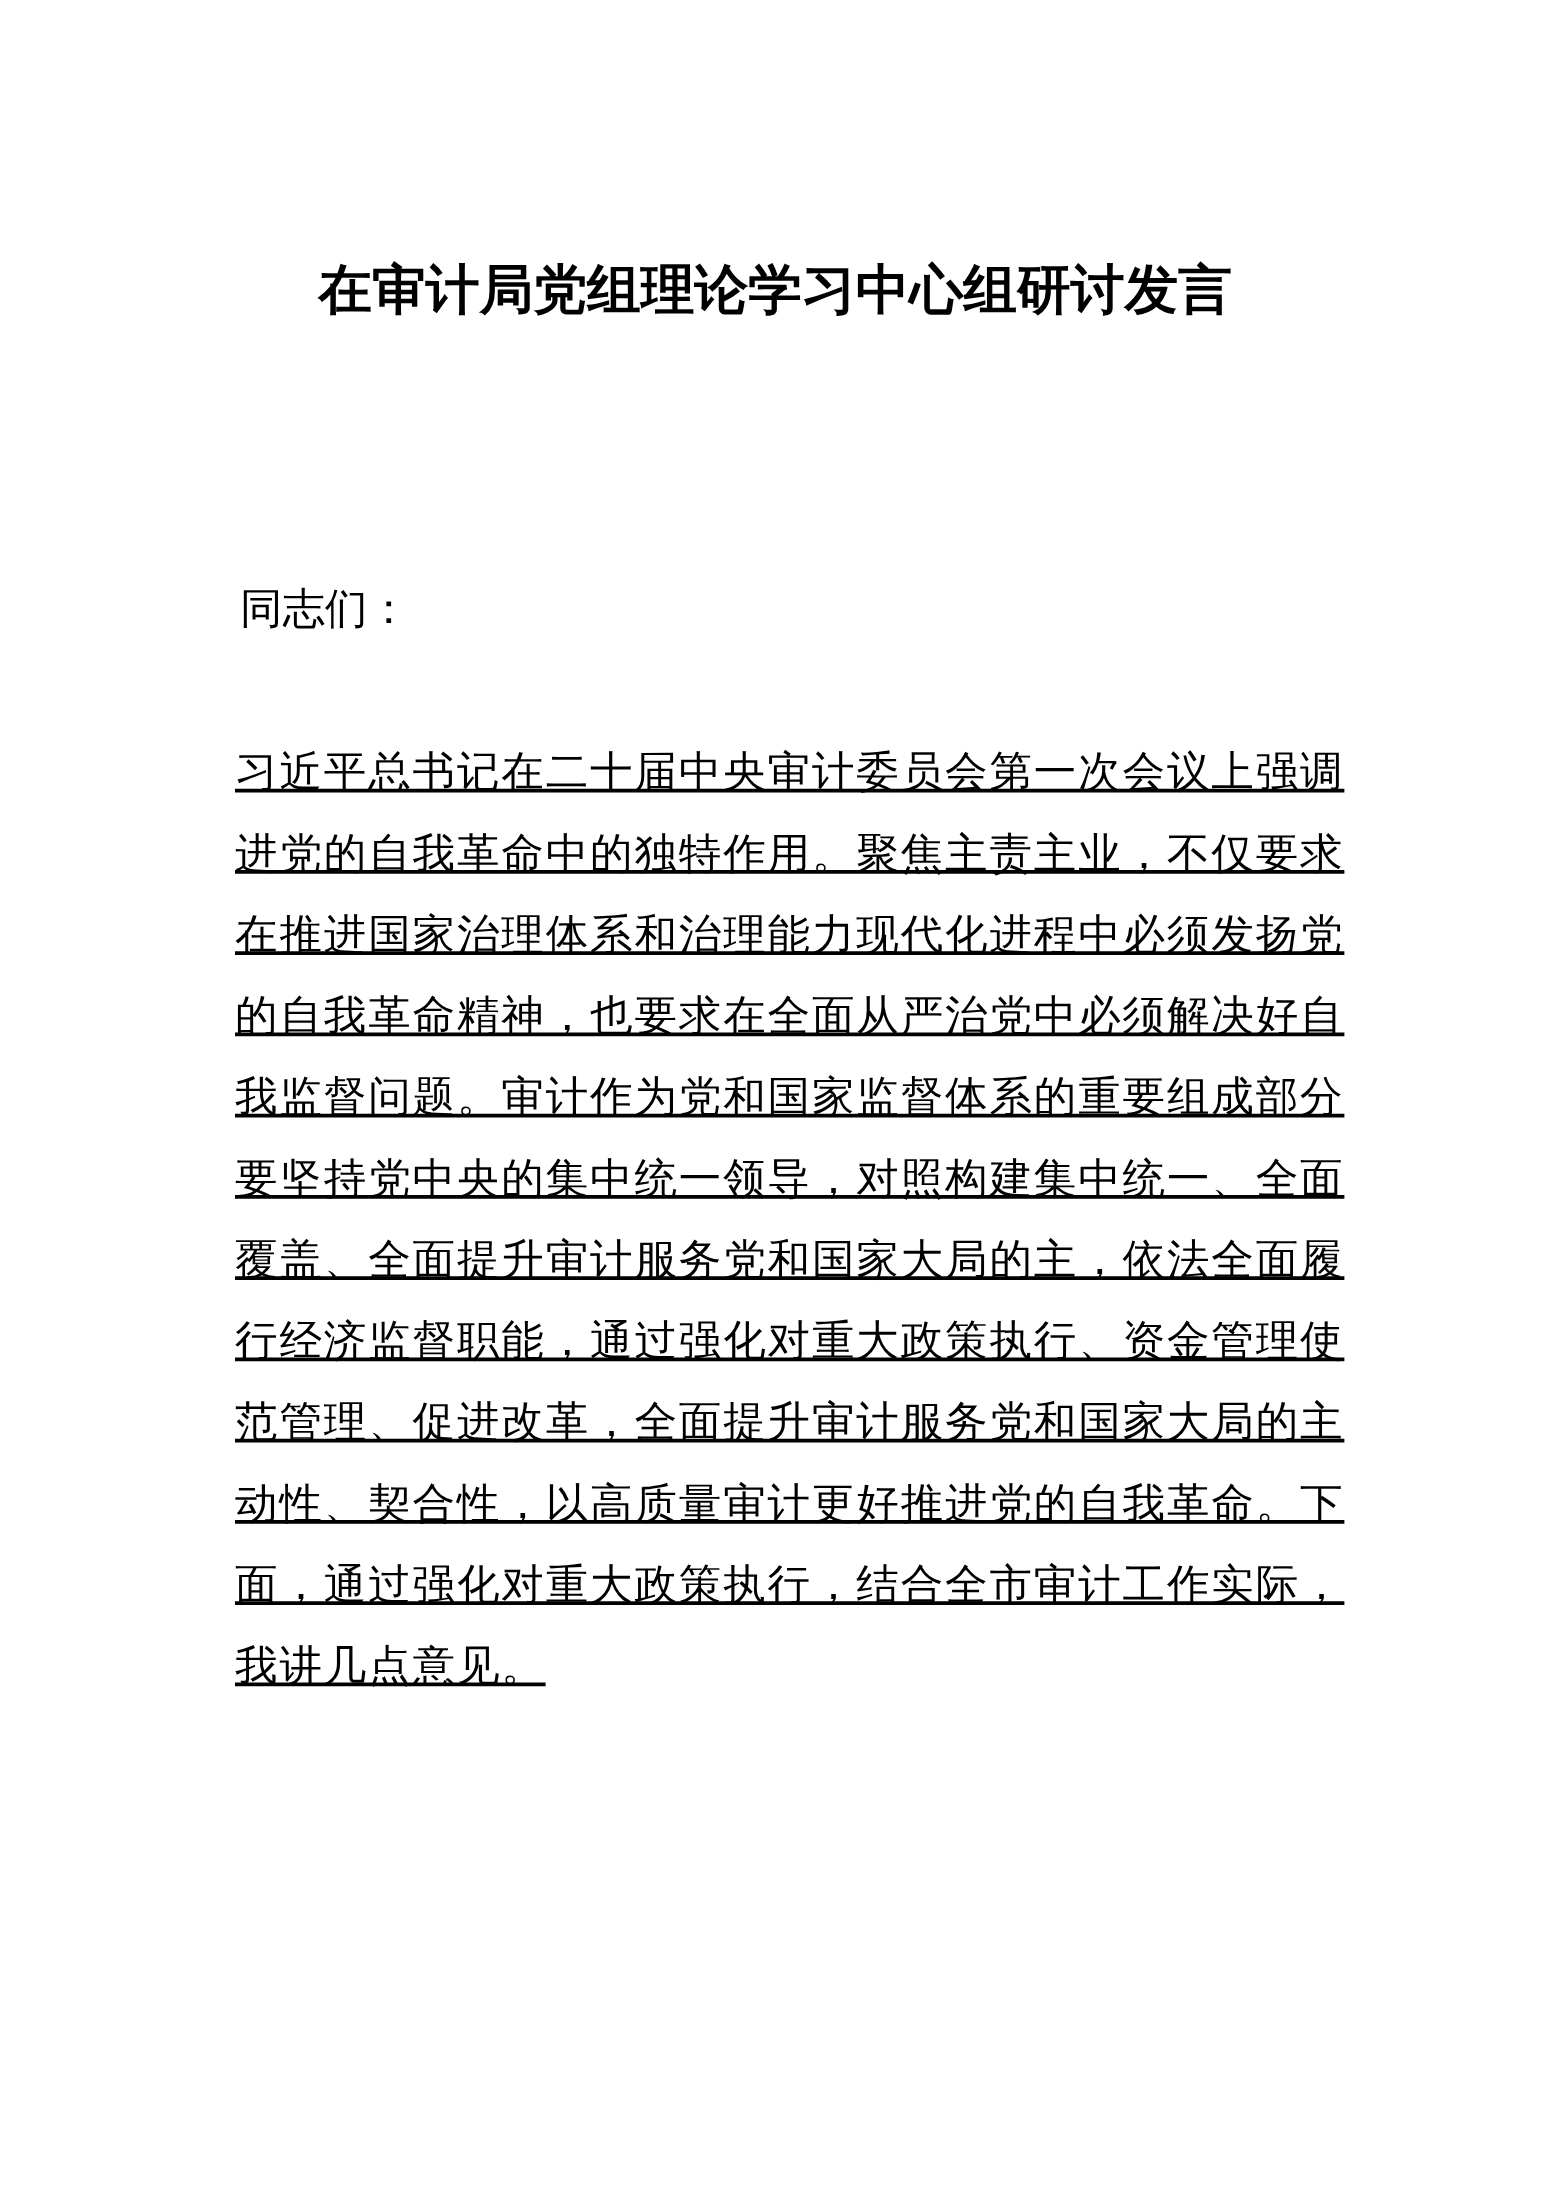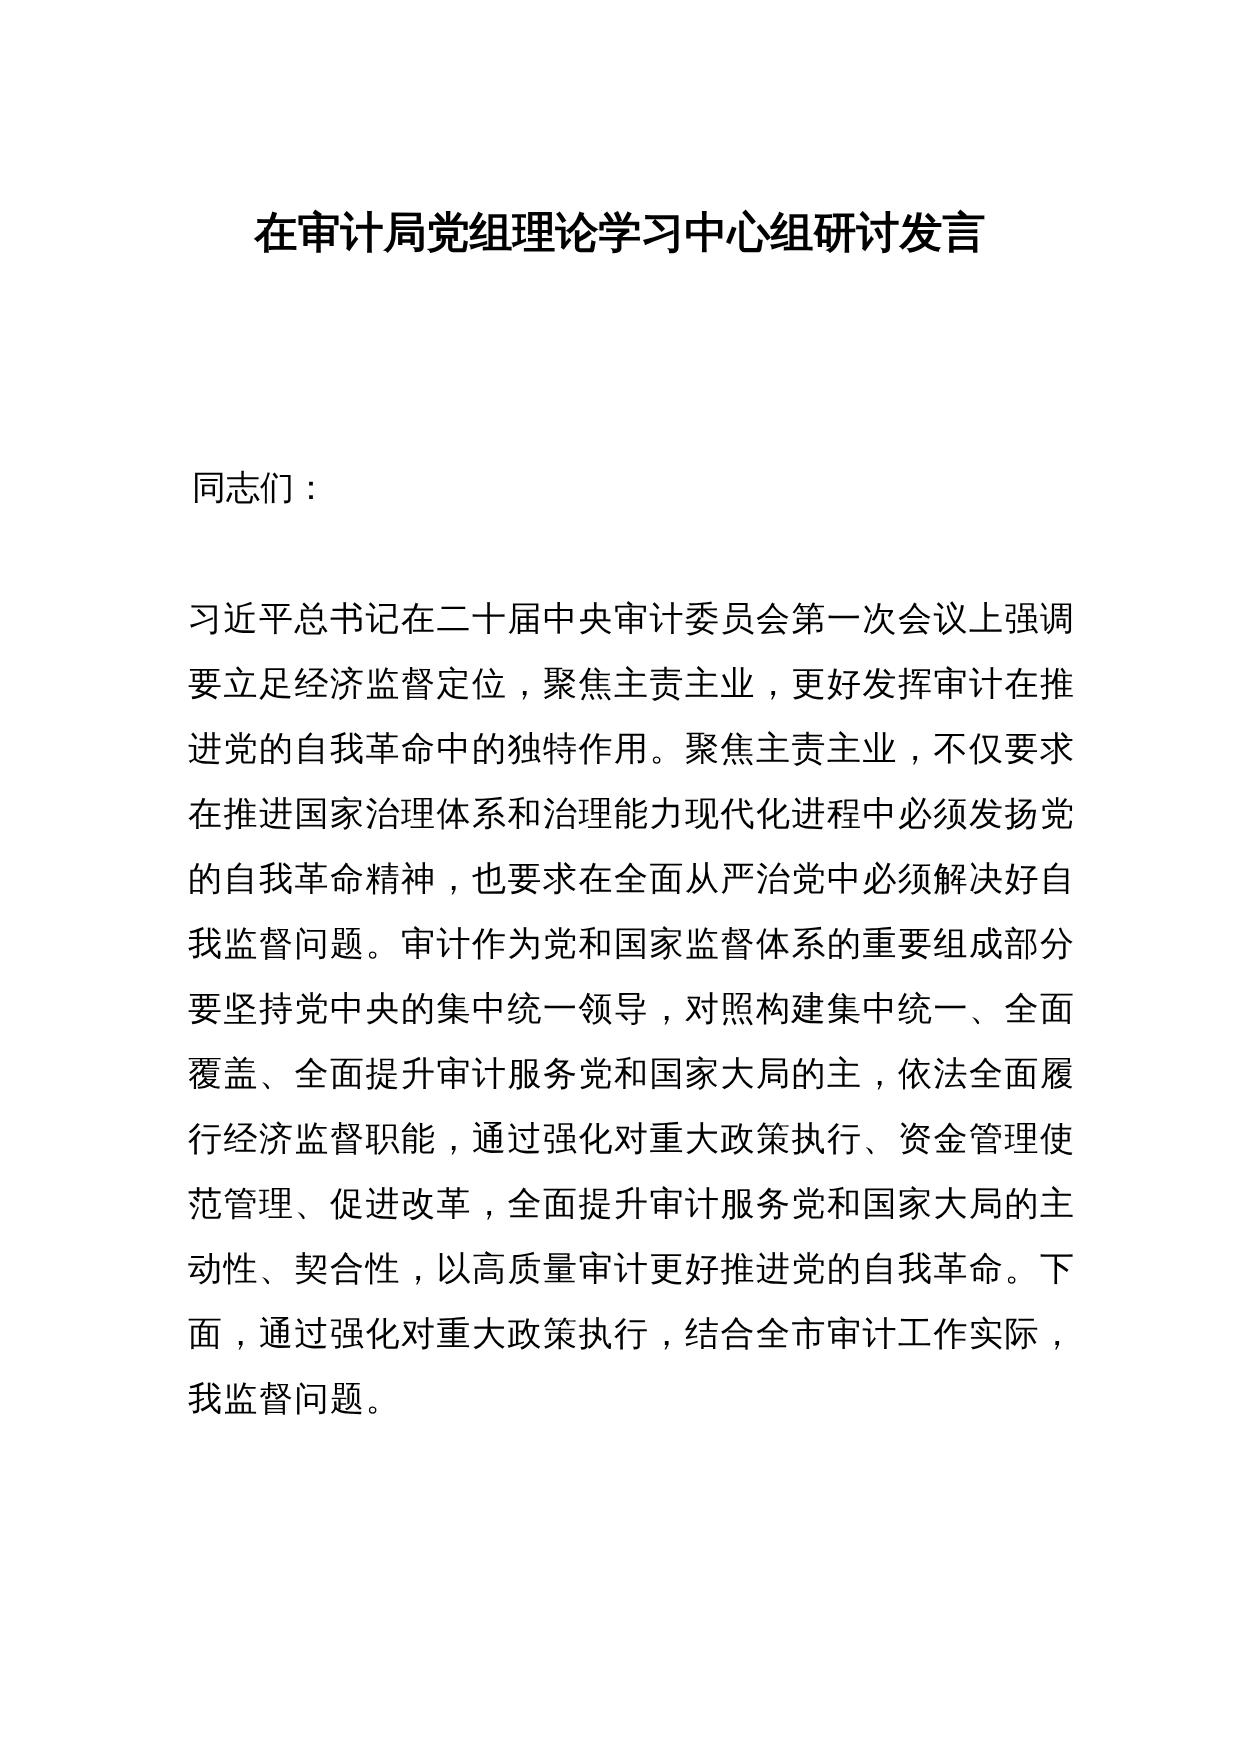--- a/index.html
+++ b/index.html
@@ -41,46 +41,46 @@
       font-size: 34px;
       line-height: 50px;
       margin: 4px;
     }
     .body-text {
       position: absolute;
       left: 188px;
       top: 586px;
       width: 870px;
       margin: 0;
+      text-decoration: underline;
     }
     .body-line {
       display: block;
       font-size: 34px;
       line-height: 65px;
       height: 65px;
       white-space: nowrap;
       letter-spacing: 1.5px;
     }
   </style>
 </head>
 <body>
 
 <div class="page">
   <h1 class="title">在审计局党组理论学习中心组研讨发言</h1>
 
   <p class="salutation">同志们：</p>
 
   <div class="body-text">
     <span class="body-line">习近平总书记在二十届中央审计委员会第一次会议上强调</span>
-    <span class="body-line">要立足经济监督定位，聚焦主责主业，更好发挥审计在推</span>
     <span class="body-line">进党的自我革命中的独特作用。聚焦主责主业，不仅要求</span>
     <span class="body-line">在推进国家治理体系和治理能力现代化进程中必须发扬党</span>
     <span class="body-line">的自我革命精神，也要求在全面从严治党中必须解决好自</span>
     <span class="body-line">我监督问题。审计作为党和国家监督体系的重要组成部分</span>
     <span class="body-line">要坚持党中央的集中统一领导，对照构建集中统一、全面</span>
     <span class="body-line">覆盖、全面提升审计服务党和国家大局的主，依法全面履</span>
     <span class="body-line">行经济监督职能，通过强化对重大政策执行、资金管理使</span>
     <span class="body-line">范管理、促进改革，全面提升审计服务党和国家大局的主</span>
     <span class="body-line">动性、契合性，以高质量审计更好推进党的自我革命。下</span>
     <span class="body-line">面，通过强化对重大政策执行，结合全市审计工作实际，</span>
-    <span class="body-line">我监督问题。</span>
+    <span class="body-line">我讲几点意见。</span>
   </div>
 </div>
 
 </body></html>

